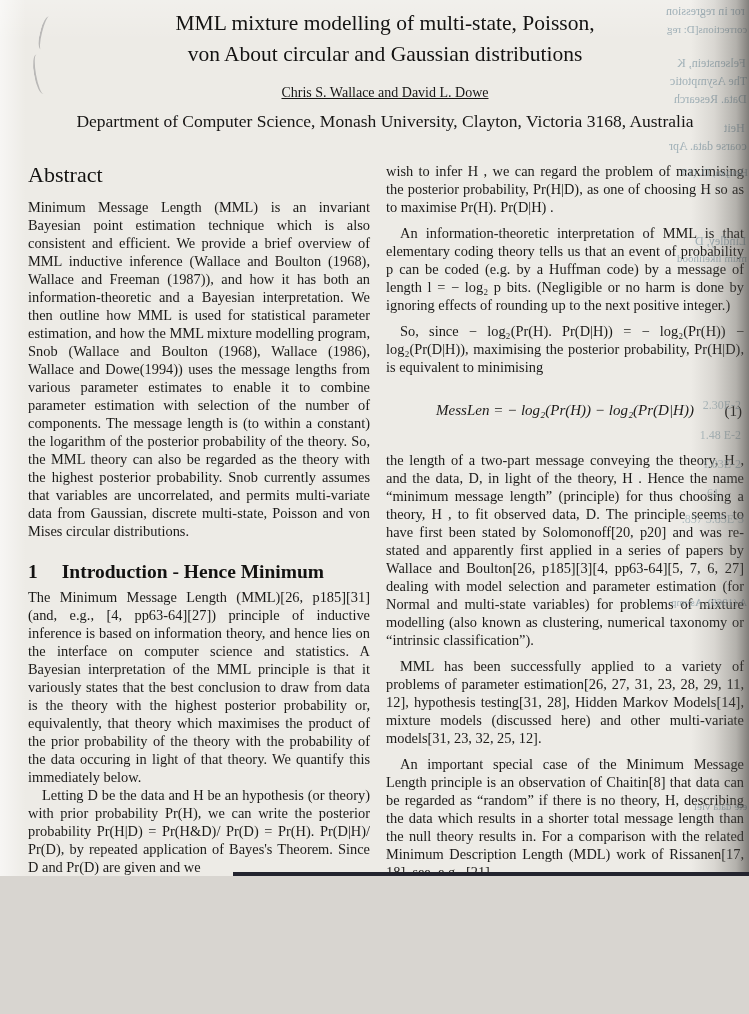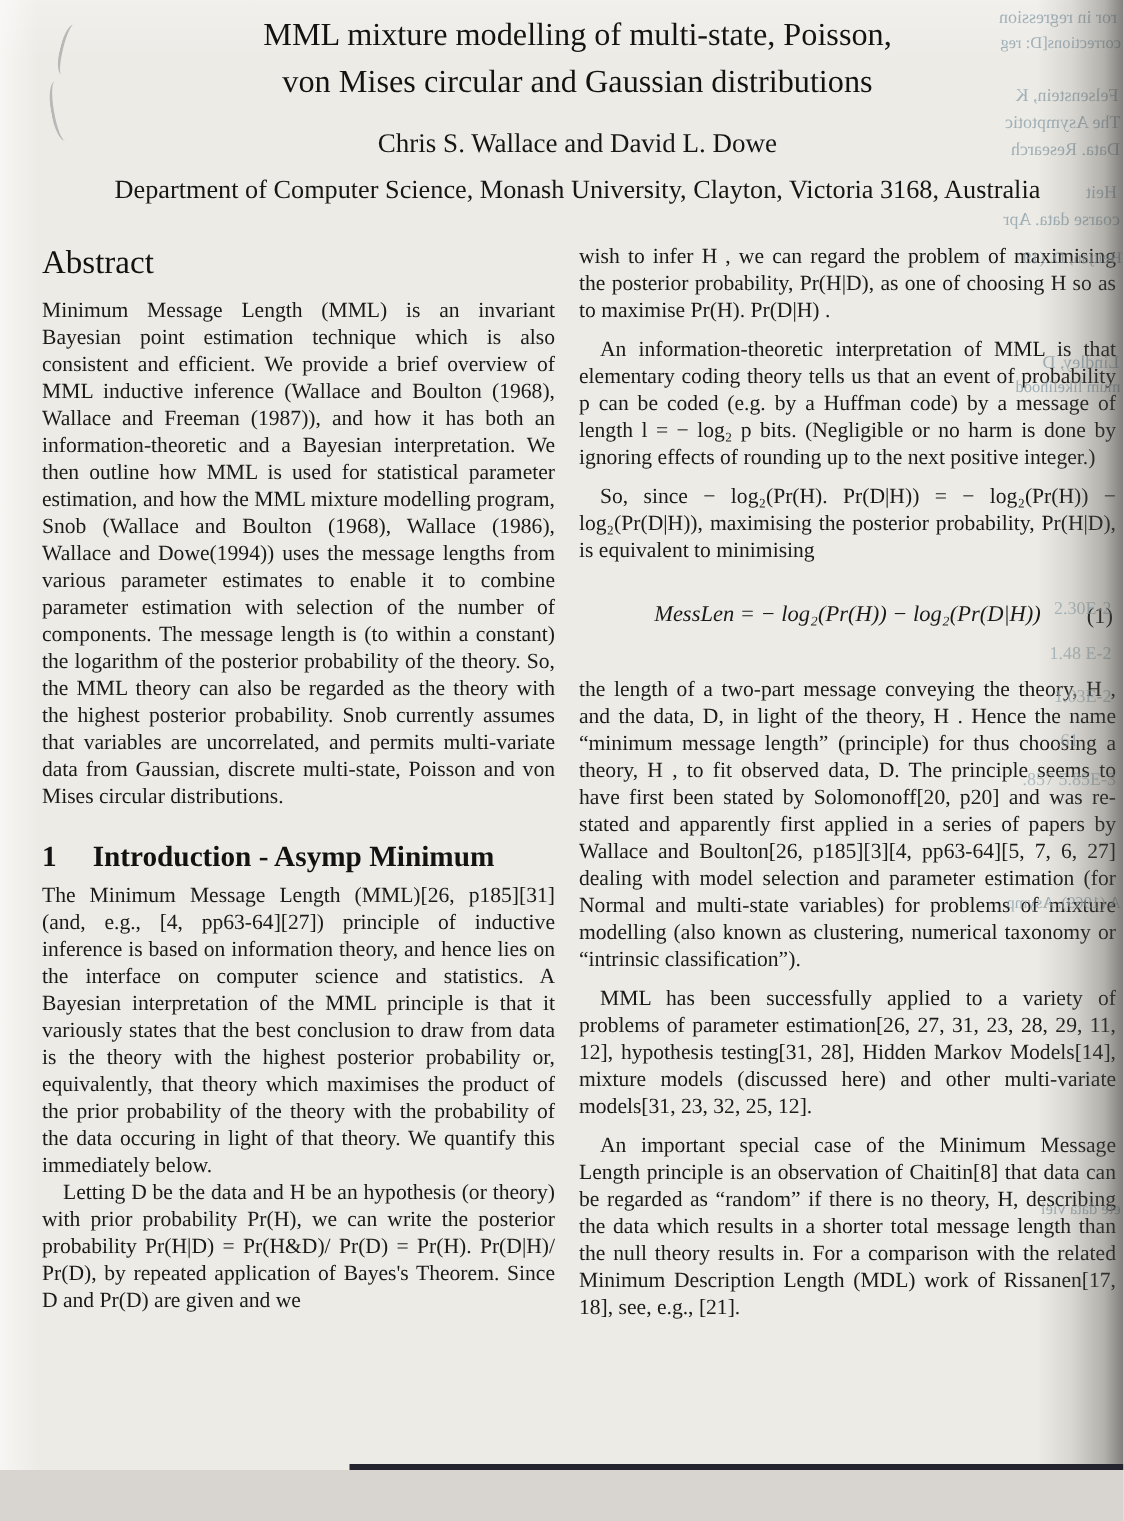--- a/index.html
+++ b/index.html
@@ -1,18 +1,18 @@
 <!DOCTYPE html>
 <html><head>
 <meta charset="utf-8">
 <style>
   html,body{margin:0;padding:0;background:#d8d5d0;}
   .page{
     position:relative;
-    width:749px;height:980px;
+    width:749px;height:876px;
     margin:0 auto;
     background:
       linear-gradient(to right, rgba(255,255,255,.55) 0px, rgba(255,255,255,0) 26px),
       linear-gradient(to bottom, rgba(255,255,255,.25) 0px, rgba(255,255,255,0) 40px),
       #edebe6;
     overflow:hidden;
     font-family:"Liberation Serif","DejaVu Serif",serif;
     color:#1b1a18;
   }
   
@@ -24,21 +24,21 @@
       rgba(84,81,76,.38) 78%,
       rgba(62,60,57,.62) 100%);
     pointer-events:none;
   }
   .bottom-line{
     position:absolute;left:233px;right:0;bottom:0;height:4px;
     background:#23242e;
   }
   .header{position:absolute;left:40px;top:8px;width:690px;text-align:center;}
   .title{font-size:21.5px;line-height:31px;color:#141312;}
-  .authors{font-size:18px;margin-top:15px;color:#171615;}
+  .authors{font-size:14px;margin-top:15px;color:#171615;text-decoration:underline;}
   .affiliation{font-size:17.5px;margin-top:10px;white-space:nowrap;color:#171615;}
   .col{position:absolute;top:162px;}
   .col-left{left:28px;width:342px;}
   .col-right{left:386px;width:358px;}
   .abstract-h{
     font-size:22px;font-weight:normal;margin:0 0 10px 0;color:#131211;
   }
   .body{
     font-size:14.4px;line-height:18px;text-align:justify;margin:0;
   }
@@ -76,33 +76,33 @@
   .pencil.m2{left:34px;top:54px;width:10px;height:40px;transform:rotate(-10deg);}
 </style>
 </head>
 <body>
 
 <div class="page">
 
   <div class="header">
     <div class="title">
       <div>MML mixture modelling of multi-state, Poisson,</div>
-      <div>von Mises circular and Gaussian distributions</div>
+      <div>von About circular and Gaussian distributions</div>
     </div>
     <div class="authors">Chris S. Wallace and David L. Dowe</div>
     <div class="affiliation">Department of Computer Science, Monash University, Clayton, Victoria 3168, Australia</div>
   </div>
 
   <div class="col col-left">
     <h2 class="abstract-h">Abstract</h2>
     <p class="body">Minimum Message Length (MML) is an invariant Bayesian point estimation technique which is also consistent and efficient.  We provide a brief overview of MML inductive inference (Wallace and Boulton (1968), Wallace and Freeman (1987)), and how it has both an information-theoretic and a Bayesian interpretation. We then outline how MML is used for statistical parameter estimation, and how the MML mixture modelling program, Snob (Wallace and Boulton (1968), Wallace (1986), Wallace and Dowe(1994)) uses the message lengths from various parameter estimates to enable it to combine parameter estimation with selection of the number of components.  The message length is (to within a constant) the logarithm of the posterior probability of the theory.  So, the MML theory can also be regarded as the theory with the highest posterior probability. Snob currently assumes that variables are uncorrelated, and permits multi-variate data from Gaussian, discrete multi-state, Poisson and von Mises circular distributions.</p>
     <div class="section-h">
       <span class="sec-num">1</span>
       <span class="sec-title">
-        <span class="st-line">Introduction - Asymp Minimum</span>
+        <span class="st-line">Introduction - Hence Minimum</span>
       </span>
     </div>
     <p class="body after-h">The Minimum Message Length (MML)[26, p185][31] (and, e.g., [4, pp63-64][27]) principle of inductive inference is based on information theory, and hence lies on the interface on computer science and statistics.  A Bayesian interpretation of the MML principle is that it variously states that the best conclusion to draw from data is the theory with the highest posterior probability or, equivalently, that theory which maximises the product of the prior probability of the theory with the probability of the data occuring in light of that theory.  We quantify this immediately below.</p>
     <p class="body indent">Letting D be the data and H be an hypothesis (or theory) with prior probability Pr(H), we can write the posterior probability Pr(H|D) = Pr(H&amp;D)/ Pr(D) = Pr(H). Pr(D|H)/ Pr(D), by repeated application of Bayes's Theorem. Since D and Pr(D) are given and we</p>
   </div>
 
   <div class="col col-right">
     <p class="body">wish to infer H , we can regard the problem of maximising the posterior probability, Pr(H|D), as one of choosing H so as to maximise Pr(H). Pr(D|H) .</p>
     <p class="body indent gap">An information-theoretic interpretation of MML is that elementary coding theory tells us that an event of probability p can be coded (e.g.  by a Huffman code) by a message of length l = − log₂ p bits.  (Negligible or no harm is done by ignoring effects of rounding up to the next positive integer.)</p>
     <p class="body indent gap">So, since − log₂(Pr(H). Pr(D|H)) = − log₂(Pr(H)) − log₂(Pr(D|H)), maximising the posterior probability, Pr(H|D), is equivalent to minimising</p>

